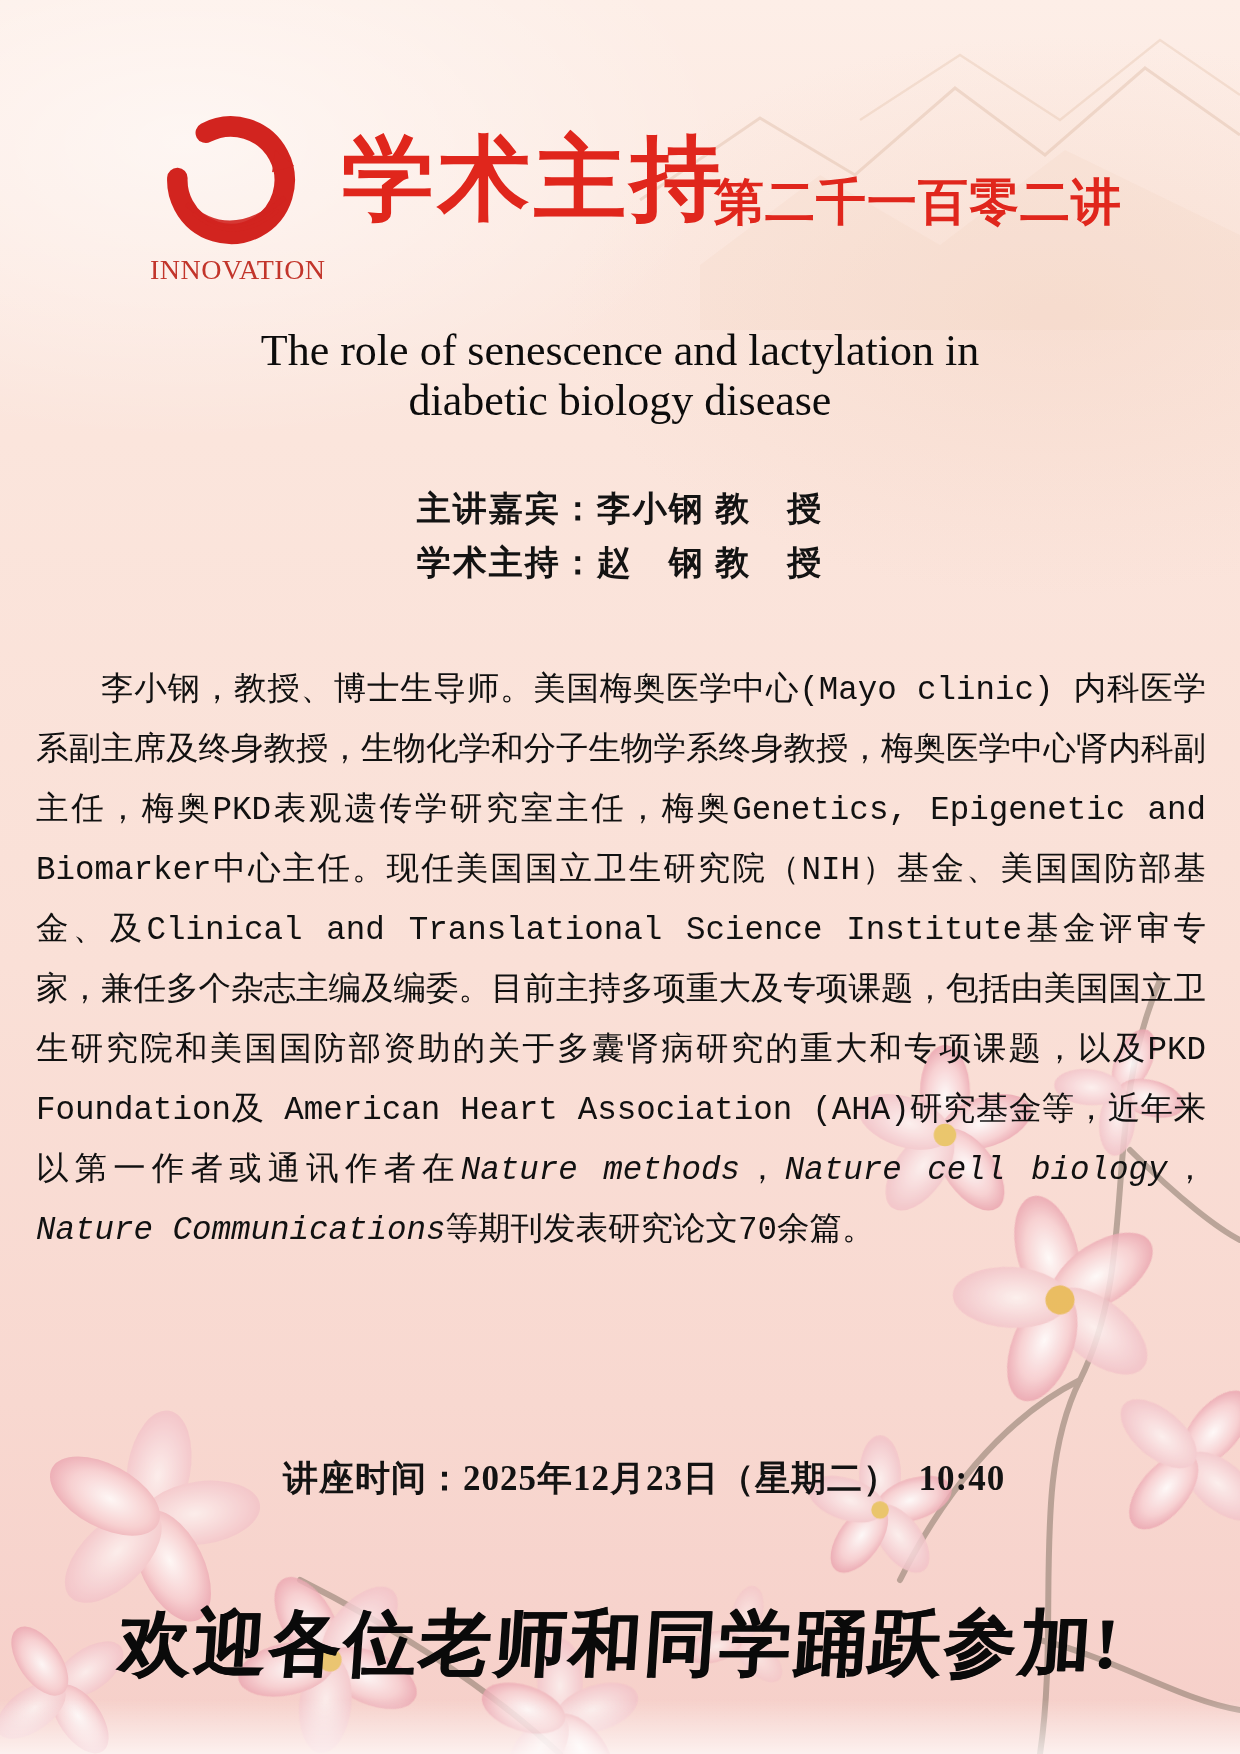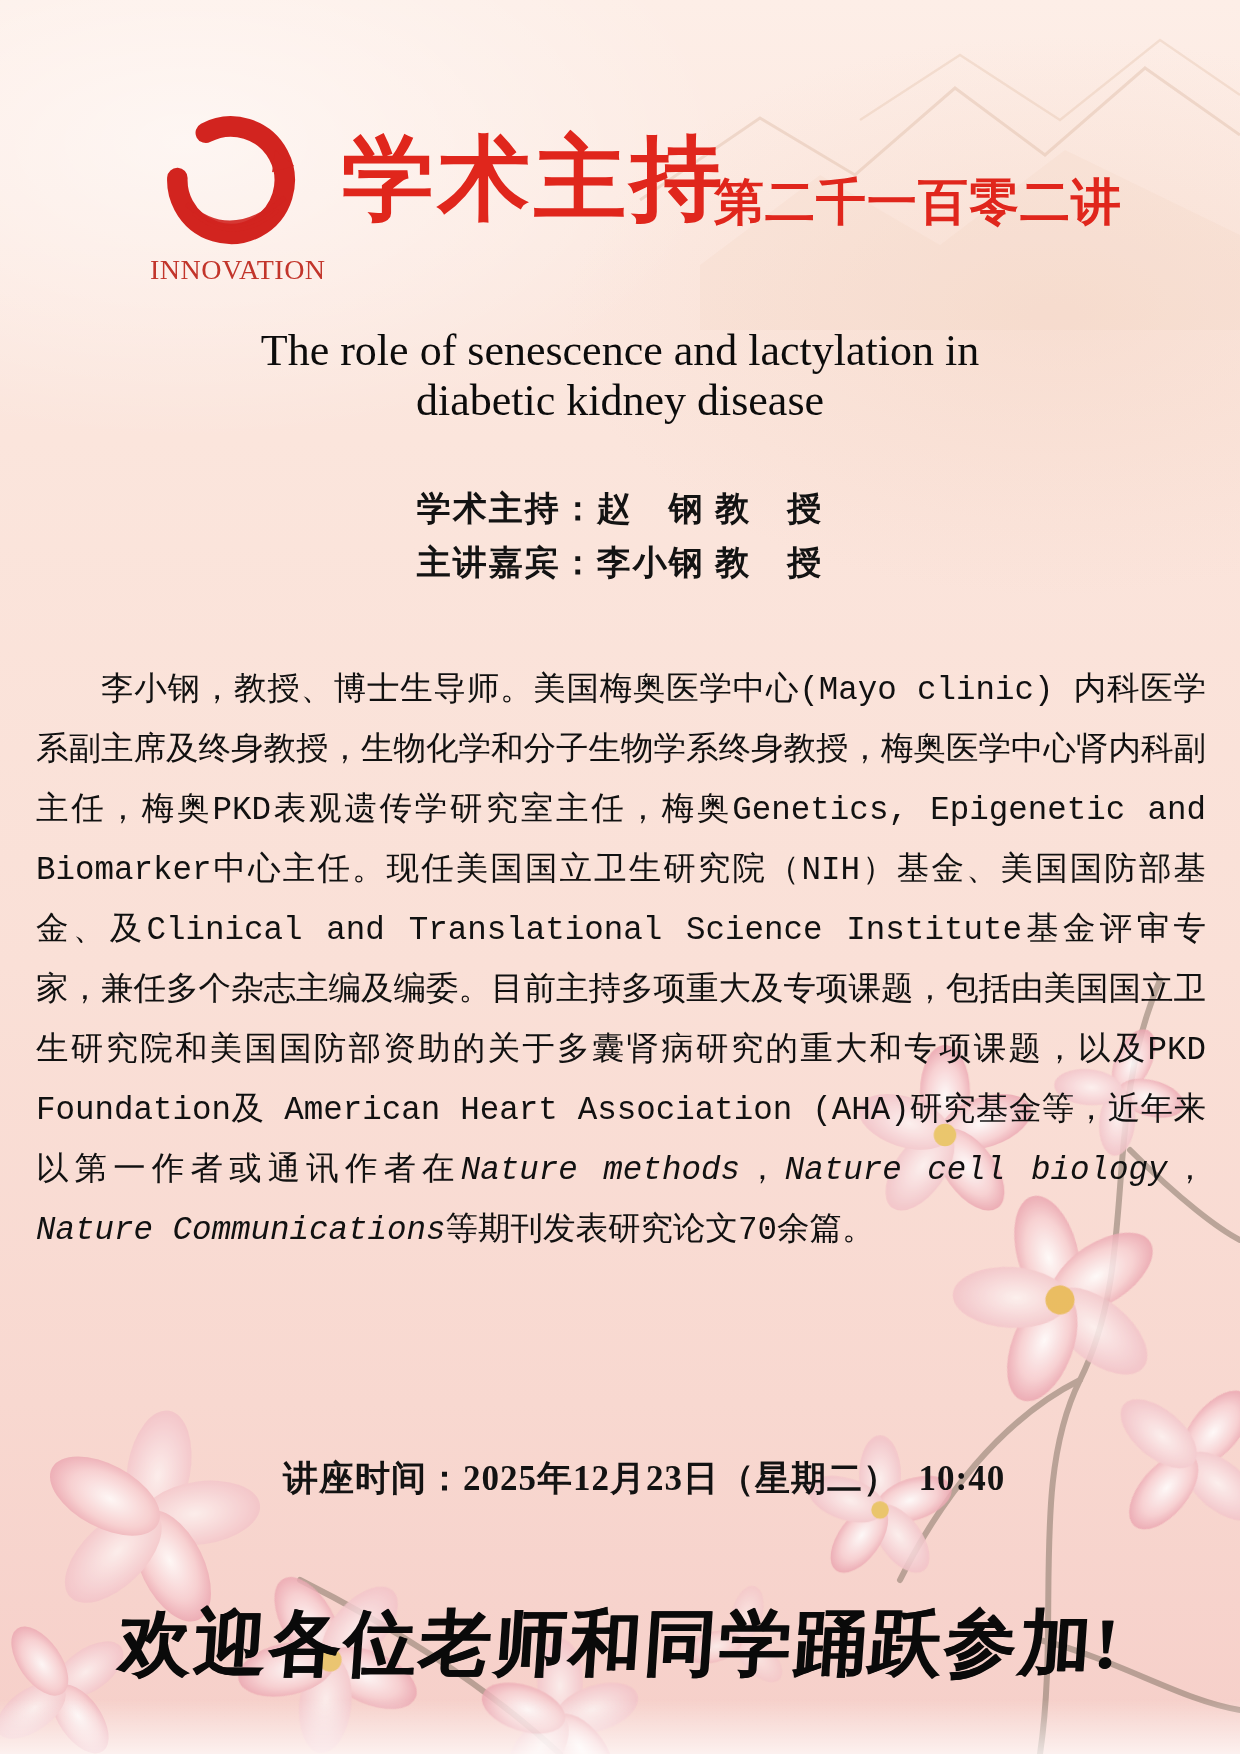--- a/index.html
+++ b/index.html
@@ -173,26 +173,26 @@
         <path d="M26,68 Q52,90 80,66" fill="none" stroke="#d2241f" stroke-width="2" opacity="0.8"></path>
       </svg>
       <div class="logo-word">INNOVATION</div>
     </div>
 
     <div class="forum-title">学术主持</div>
     <div class="lecture-no">第二千一百零二讲</div>
 
     <div class="en-title">
       <div>The role of senescence and lactylation in</div>
-      <div>diabetic kidney disease</div>
+      <div>diabetic biology disease</div>
     </div>
 
     <div class="speakers">
+      <div>主讲嘉宾：李小钢 教　授</div>
       <div>学术主持：赵　钢 教　授</div>
-      <div>主讲嘉宾：李小钢 教　授</div>
     </div>
 
     <p class="bio"><span>李小钢，教授、博士生导师。美国梅奥医学中心(Mayo clinic) 内科医学系副主席及终身教授，生物化学和分子生物学系终身教授，梅奥医学中心肾内科副主任，梅奥PKD表观遗传学研究室主任，梅奥Genetics, Epigenetic and Biomarker中心主任。现任美国国立卫生研究院（NIH）基金、美国国防部基金、及Clinical and Translational Science Institute基金评审专家，兼任多个杂志主编及编委。目前主持多项重大及专项课题，包括由美国国立卫生研究院和美国国防部资助的关于多囊肾病研究的重大和专项课题，以及PKD Foundation及 American Heart Association (AHA)研究基金等，近年来以第一作者或通讯作者在</span><span class="italic">Nature methods</span><span>，</span><span class="italic">Nature cell biology</span><span>，</span><span class="italic">Nature Communications</span><span>等期刊发表研究论文70余篇。</span></p>
 
     <div class="details">
       <div>讲座时间：2025年12月23日（星期二）  10:40</div>
       
       
     </div>
 

